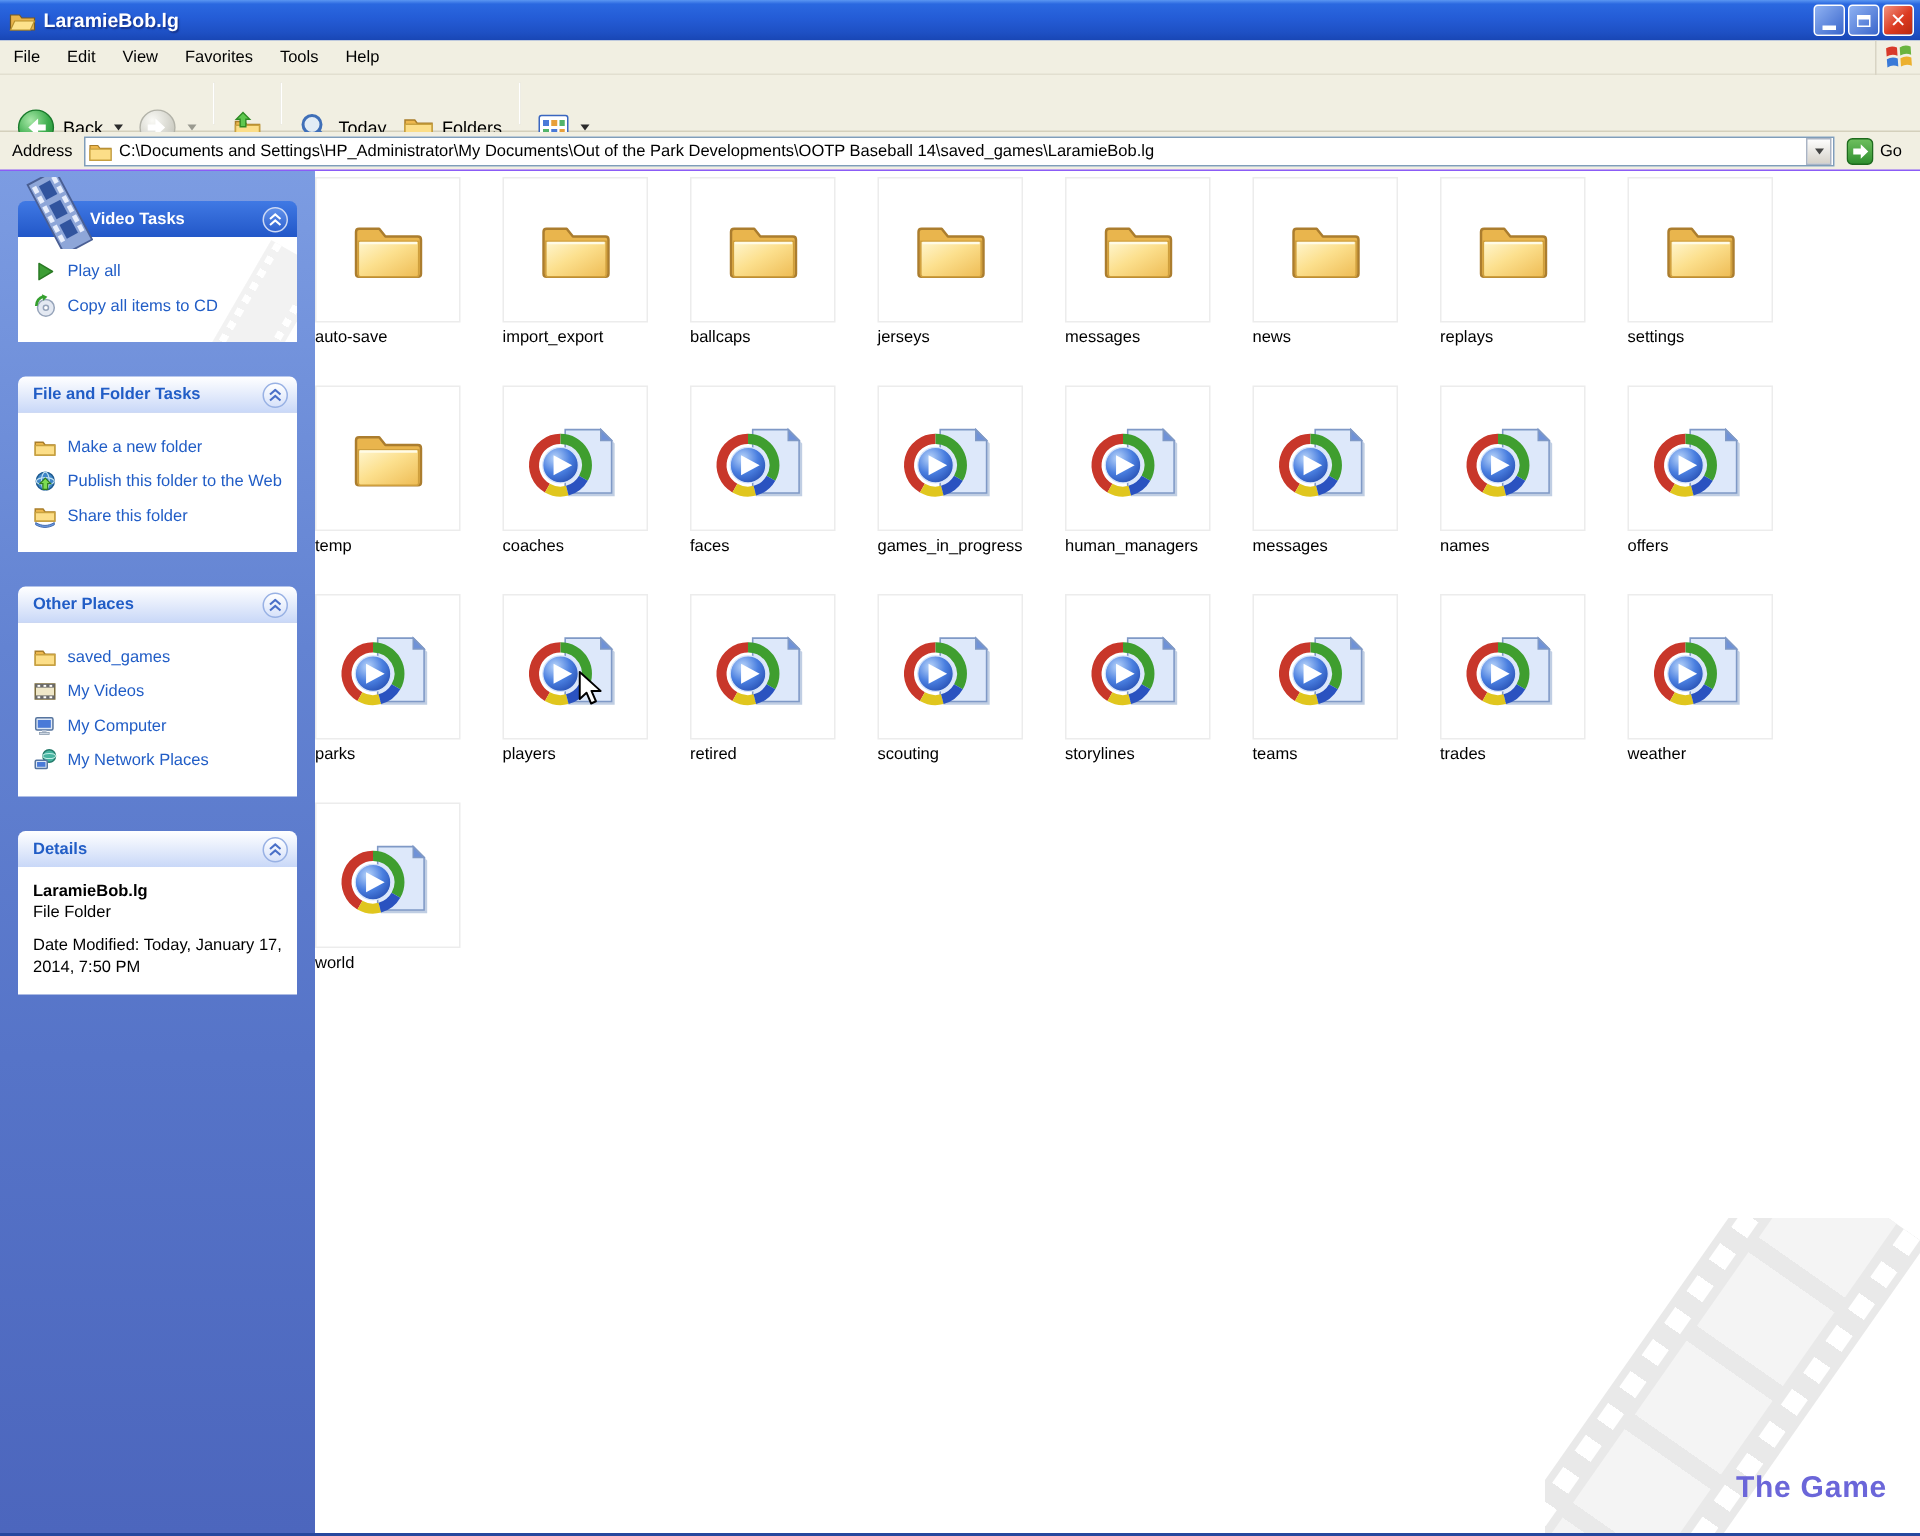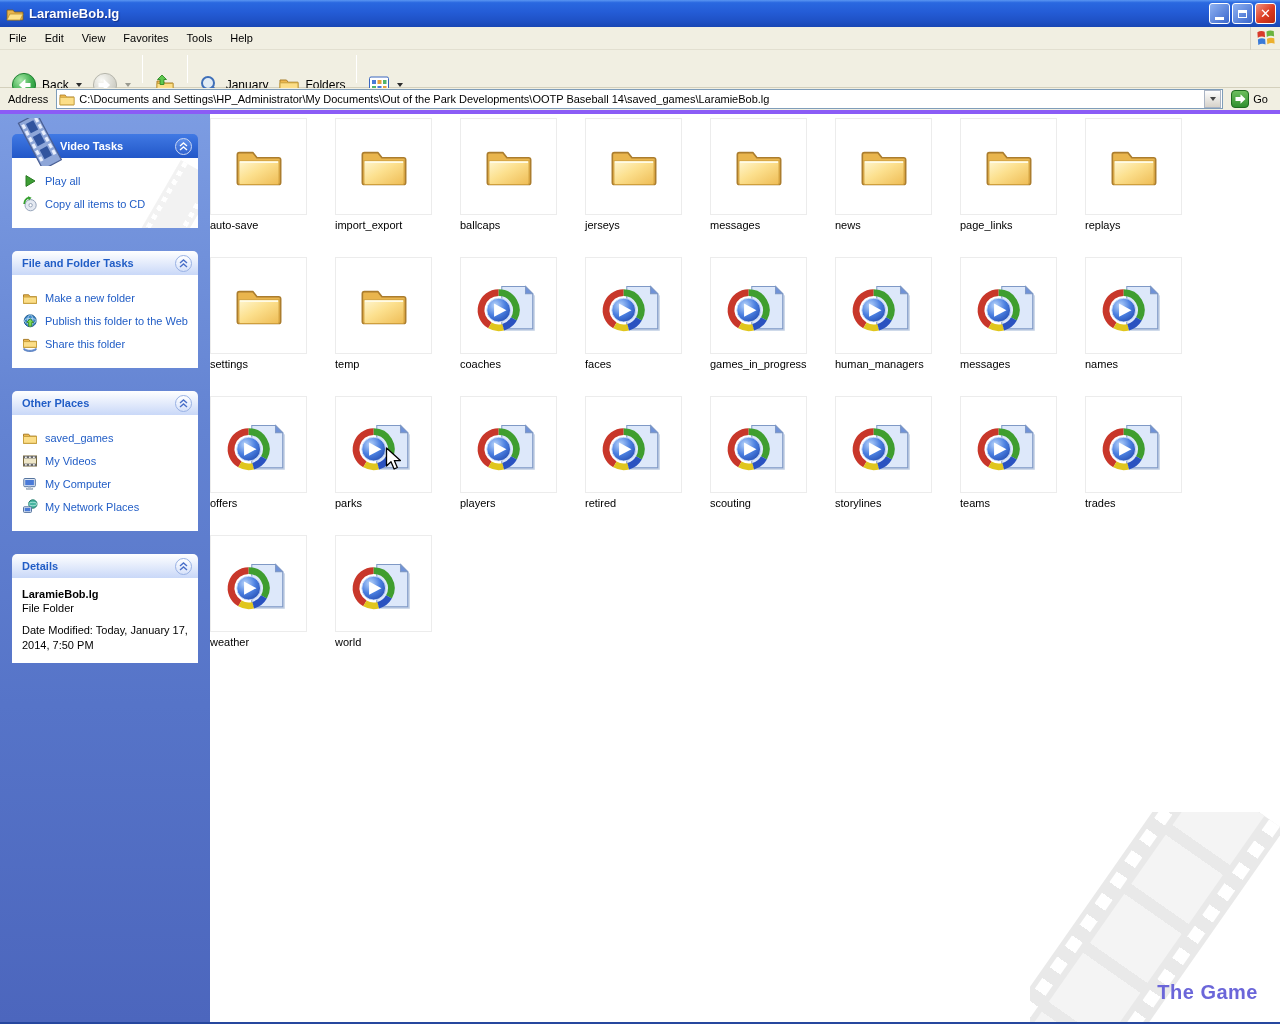--- a/index.html
+++ b/index.html
@@ -32,21 +32,21 @@
     padding:0 6px; font-size:12px; color:#000; border-bottom:1px solid #d4d0bc; }
   .tool-btn { display:flex; align-items:center; gap:5px; padding:2px 5px;margin-top:32px; }
   .tool-sep { width:1px; height:28px; background:#c9c5b2; border-right:1px solid #fff; margin:0 6px; }
   .drop-arrow { width:0; height:0; border-left:3.5px solid transparent; border-right:3.5px solid transparent;
     border-top:4px solid #2b2b2b; margin-left:2px; }
   .drop-arrow.gray { border-top-color:#9a9a90; }
   .icon24 { width:26px; height:26px; } .icon22 { width:22px; height:22px; }
 
   
   .addressbar { height:26px; flex:0 0 26px; background:#f1efe2; display:flex; align-items:center;
-    padding:0 2px 0 8px; font-size:11px; border-bottom:4px solid #8b5cf6; }
+    padding:0 2px 0 8px; font-size:11px; border-bottom:1px solid #8b5cf6; }
   .addr-label { margin-right:8px; color:#000; }
   .addr-input { flex:1; height:20px; background:#fff; border:1px solid #7f9db9;
     display:flex; align-items:center; padding:0 1px 0 2px; }
   .addr-folder { width:16px; height:14px; margin-right:4px; flex:0 0 16px; }
   .addr-text { white-space:nowrap; overflow:hidden; flex:1; }
   .addr-drop { width:17px; height:18px; background:linear-gradient(#fdfdfd,#d6d2ca); border:1px solid #aab4c4;
     display:flex; align-items:center; justify-content:center; flex:0 0 17px; }
   .addr-drop .drop-arrow{ border-top-color:#444; margin:0; }
   .go-btn { display:flex; align-items:center; gap:4px; margin:0 10px 0 8px; font-size:11px; }
   .go-icon { width:18px; height:18px; }
@@ -180,21 +180,21 @@
         <path d="M3 9.5 h16 v8.3 H3 z" fill="#fcde88" stroke="#c9a23f"></path>
         <path d="M8 1 l4.5 4.5 h-2.6 v5 H6.1 v-5 H3.5 z" fill="#5fc84f" stroke="#2e8a24" stroke-width="0.9"></path>
       </svg>
     </div>
     <div class="tool-sep"></div>
     <div class="tool-btn">
       <svg class="icon22" viewBox="0 0 22 22">
         <circle cx="9" cy="9" r="6" fill="#dcebfb" fill-opacity="0.75" stroke="#3f6fb8" stroke-width="2"></circle>
         <line x1="13.6" y1="13.6" x2="19" y2="19" stroke="#3f6fb8" stroke-width="2.8" stroke-linecap="round"></line>
       </svg>
-      <span>January</span>
+      <span>Today</span>
     </div>
     <div class="tool-btn">
       <svg class="icon22" viewBox="0 0 22 22">
         <path d="M2 6 h6.5 l1.6 2.2 h9.9 v9.3 H2 z" fill="#eeb84e" stroke="#a97e2a"></path>
         <path d="M2 8.8 h18 v8.7 H2 z" fill="#fcde88" stroke="#c9a23f"></path>
       </svg>
       <span>Folders</span>
     </div>
     <div class="tool-sep"></div>
     <div class="tool-btn">
@@ -522,37 +522,20 @@
       <stop offset="0" stop-color="#fff6cf"></stop>
                       <stop offset="0.45" stop-color="#fce08e"></stop>
                       <stop offset="1" stop-color="#eebc55"></stop>
     </linearGradient>
                   </defs>
     <path d="M11 20 c0-1.2 0.8-2 2-2 h13 l4 5 h21 c1.2 0 2 0.8 2 2 v22 c0 1.2 -0.8 2 -2 2 h-38 c-1.2 0 -2 -0.8 -2 -2 z" fill="#e9b54d" stroke="#ab7d2e" stroke-width="1.6" stroke-linejoin="round"></path>
     <path d="M12.5 26 h39 v21.5 c0 0.9 -0.6 1.5 -1.5 1.5 h-36 c-0.9 0 -1.5 -0.6 -1.5 -1.5 z" fill="url(#fgrad)" stroke="#cf9f3d"></path>
     <path d="M13.5 27.2 h37" stroke="#fffbe6" stroke-width="1.6"></path>
                 </svg></span>
             </div>
-            <div class="tile-label">page_links</div>
-          </div>
-          <div class="tile-cell">
-            <div class="tile-box">
-              <span class="tile-icon"><svg viewBox="0 0 64 64" width="100%" height="100%">
-    <defs>
-                    <linearGradient id="fgrad" x1="0" y1="0" x2="1" y2="1">
-      <stop offset="0" stop-color="#fff6cf"></stop>
-                      <stop offset="0.45" stop-color="#fce08e"></stop>
-                      <stop offset="1" stop-color="#eebc55"></stop>
-    </linearGradient>
-                  </defs>
-    <path d="M11 20 c0-1.2 0.8-2 2-2 h13 l4 5 h21 c1.2 0 2 0.8 2 2 v22 c0 1.2 -0.8 2 -2 2 h-38 c-1.2 0 -2 -0.8 -2 -2 z" fill="#e9b54d" stroke="#ab7d2e" stroke-width="1.6" stroke-linejoin="round"></path>
-    <path d="M12.5 26 h39 v21.5 c0 0.9 -0.6 1.5 -1.5 1.5 h-36 c-0.9 0 -1.5 -0.6 -1.5 -1.5 z" fill="url(#fgrad)" stroke="#cf9f3d"></path>
-    <path d="M13.5 27.2 h37" stroke="#fffbe6" stroke-width="1.6"></path>
-                </svg></span>
-            </div>
             <div class="tile-label">replays</div>
           </div>
           <div class="tile-cell">
             <div class="tile-box">
               <span class="tile-icon"><svg viewBox="0 0 64 64" width="100%" height="100%">
     <defs>
                     <linearGradient id="fgrad" x1="0" y1="0" x2="1" y2="1">
       <stop offset="0" stop-color="#fff6cf"></stop>
                       <stop offset="0.45" stop-color="#fce08e"></stop>
                       <stop offset="1" stop-color="#eebc55"></stop>

